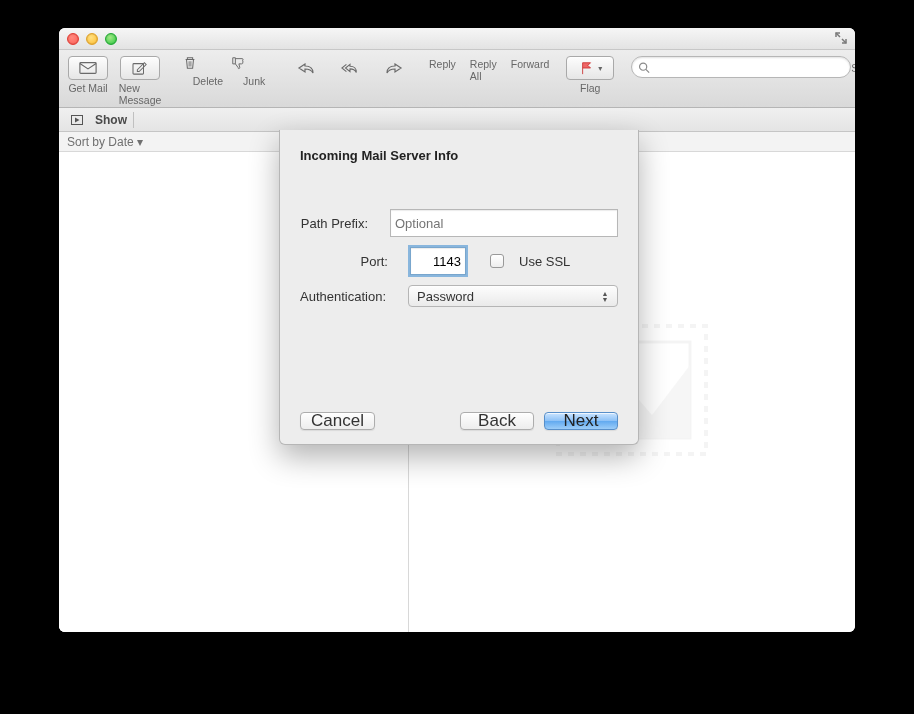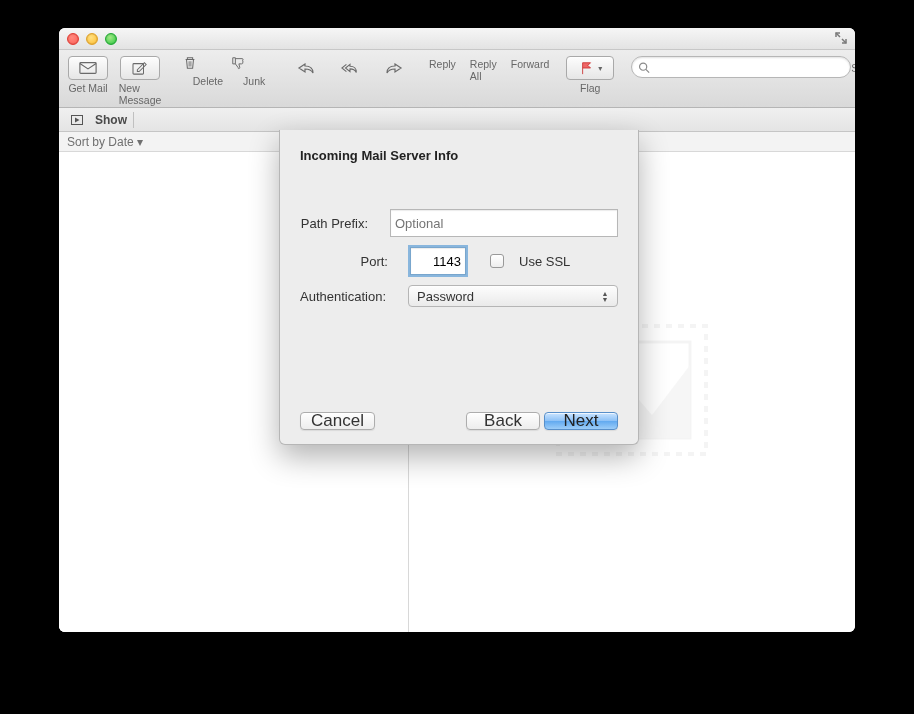--- a/index.html
+++ b/index.html
@@ -432,21 +432,21 @@
             <span>▼</span>
         </div>
       </div>
     </div>
 
     <div class="sheet-buttons">
       <div class="push-btn">
           <span>Cancel</span>
         </div>
       <div style="flex:1"></div>
-      <div class="push-btn" style="margin-right:4px">
+      <div class="push-btn" style="margin-right:10px">
           <span>Back</span>
         </div>
       <div class="push-btn default">
           <span>Next</span>
         </div>
     </div>
   </div>
 
 </div>
 

